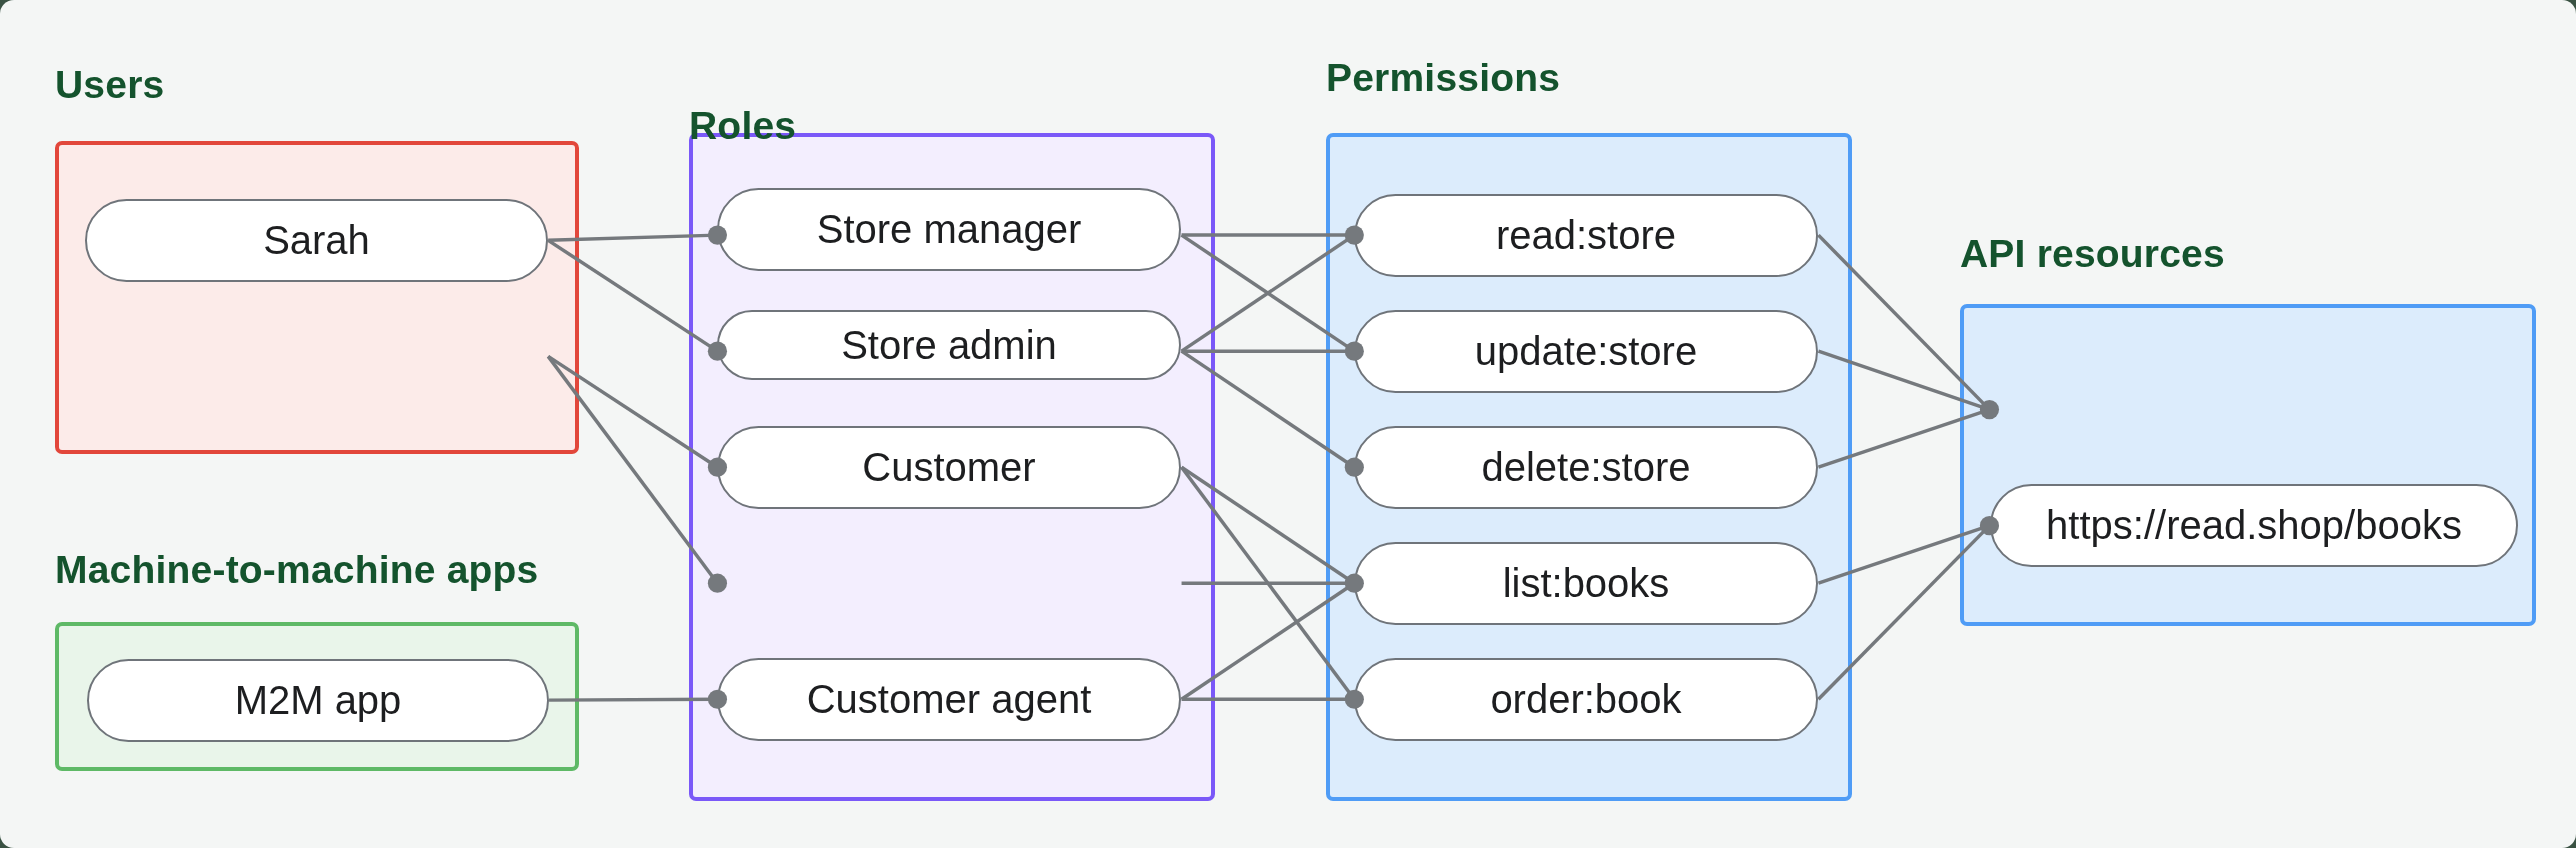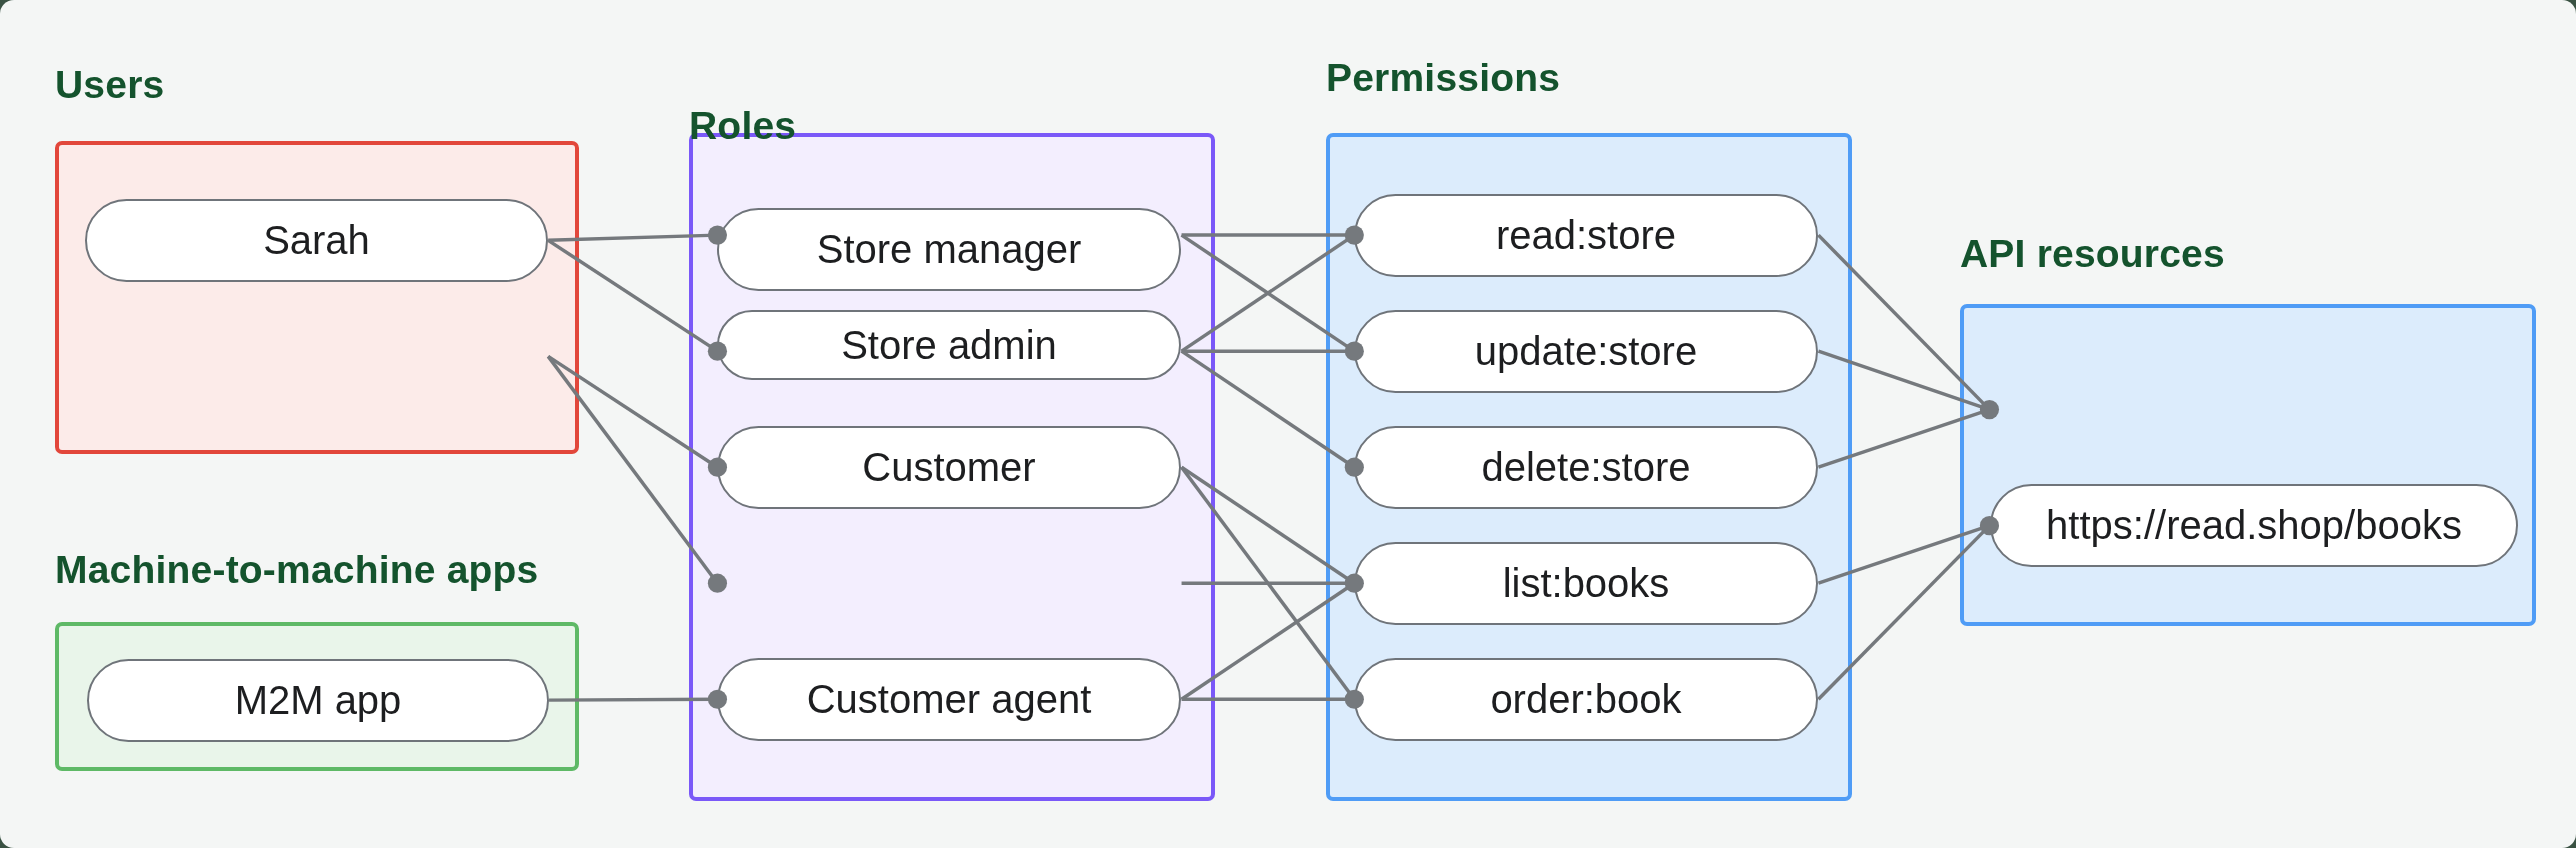--- a/index.html
+++ b/index.html
@@ -79,21 +79,21 @@
     <div class="group-label" style="left: 55px; top: 63px;">Users</div>
     <div class="group-label" style="left: 55px; top: 548px;">Machine-to-machine apps</div>
     <div class="group-label" style="left: 689px; top: 56px; margin-top: 48px;">Roles</div>
     <div class="group-label" style="left: 1326px; top: 56px;">Permissions</div>
     <div class="group-label" style="left: 1960px; top: 232px;">API resources</div>
   </div>
 
   <div id="nodes">
       <div class="pill" style="left: 85px; top: 199px; width: 463px; height: 83px; background: rgb(255, 255, 255); border-color: rgb(111, 116, 122); color: rgb(29, 30, 32);">Sarah</div>
       <div class="pill" style="left: 87px; top: 659px; width: 462px; height: 83px; background: rgb(255, 255, 255); border-color: rgb(111, 116, 122); color: rgb(29, 30, 32);">M2M app</div>
-      <div class="pill" style="left: 717px; top: 208px; width: 464px; height: 83px; background: rgb(255, 255, 255); border-color: rgb(111, 116, 122); color: rgb(29, 30, 32);">Store manager</div>
+      <div class="pill" style="left: 717px; top: 188px; width: 464px; height: 83px; background: rgb(255, 255, 255); border-color: rgb(111, 116, 122); color: rgb(29, 30, 32);">Store manager</div>
       <div class="pill" style="left: 717px; top: 310px; width: 464px; height: 70px; background: rgb(255, 255, 255); border-color: rgb(111, 116, 122); color: rgb(29, 30, 32);">Store admin</div>
       <div class="pill" style="left: 717px; top: 426px; width: 464px; height: 83px; background: rgb(255, 255, 255); border-color: rgb(111, 116, 122); color: rgb(29, 30, 32);">Customer</div>
       <div class="pill" style="left: 717px; top: 658px; width: 464px; height: 83px; background: rgb(255, 255, 255); border-color: rgb(111, 116, 122); color: rgb(29, 30, 32);">Customer agent</div>
       <div class="pill" style="left: 1354px; top: 194px; width: 464px; height: 83px; background: rgb(255, 255, 255); border-color: rgb(111, 116, 122); color: rgb(29, 30, 32);">read:store</div>
       <div class="pill" style="left: 1354px; top: 310px; width: 464px; height: 83px; background: rgb(255, 255, 255); border-color: rgb(111, 116, 122); color: rgb(29, 30, 32);">update:store</div>
       <div class="pill" style="left: 1354px; top: 426px; width: 464px; height: 83px; background: rgb(255, 255, 255); border-color: rgb(111, 116, 122); color: rgb(29, 30, 32);">delete:store</div>
       <div class="pill" style="left: 1354px; top: 542px; width: 464px; height: 83px; background: rgb(255, 255, 255); border-color: rgb(111, 116, 122); color: rgb(29, 30, 32);">list:books</div>
       <div class="pill" style="left: 1354px; top: 658px; width: 464px; height: 83px; background: rgb(255, 255, 255); border-color: rgb(111, 116, 122); color: rgb(29, 30, 32);">order:book</div>
       <div class="pill" style="left: 1990px; top: 484px; width: 528px; height: 83px; background: rgb(255, 255, 255); border-color: rgb(111, 116, 122); color: rgb(29, 30, 32);">https://read.shop/books</div>
     </div>

